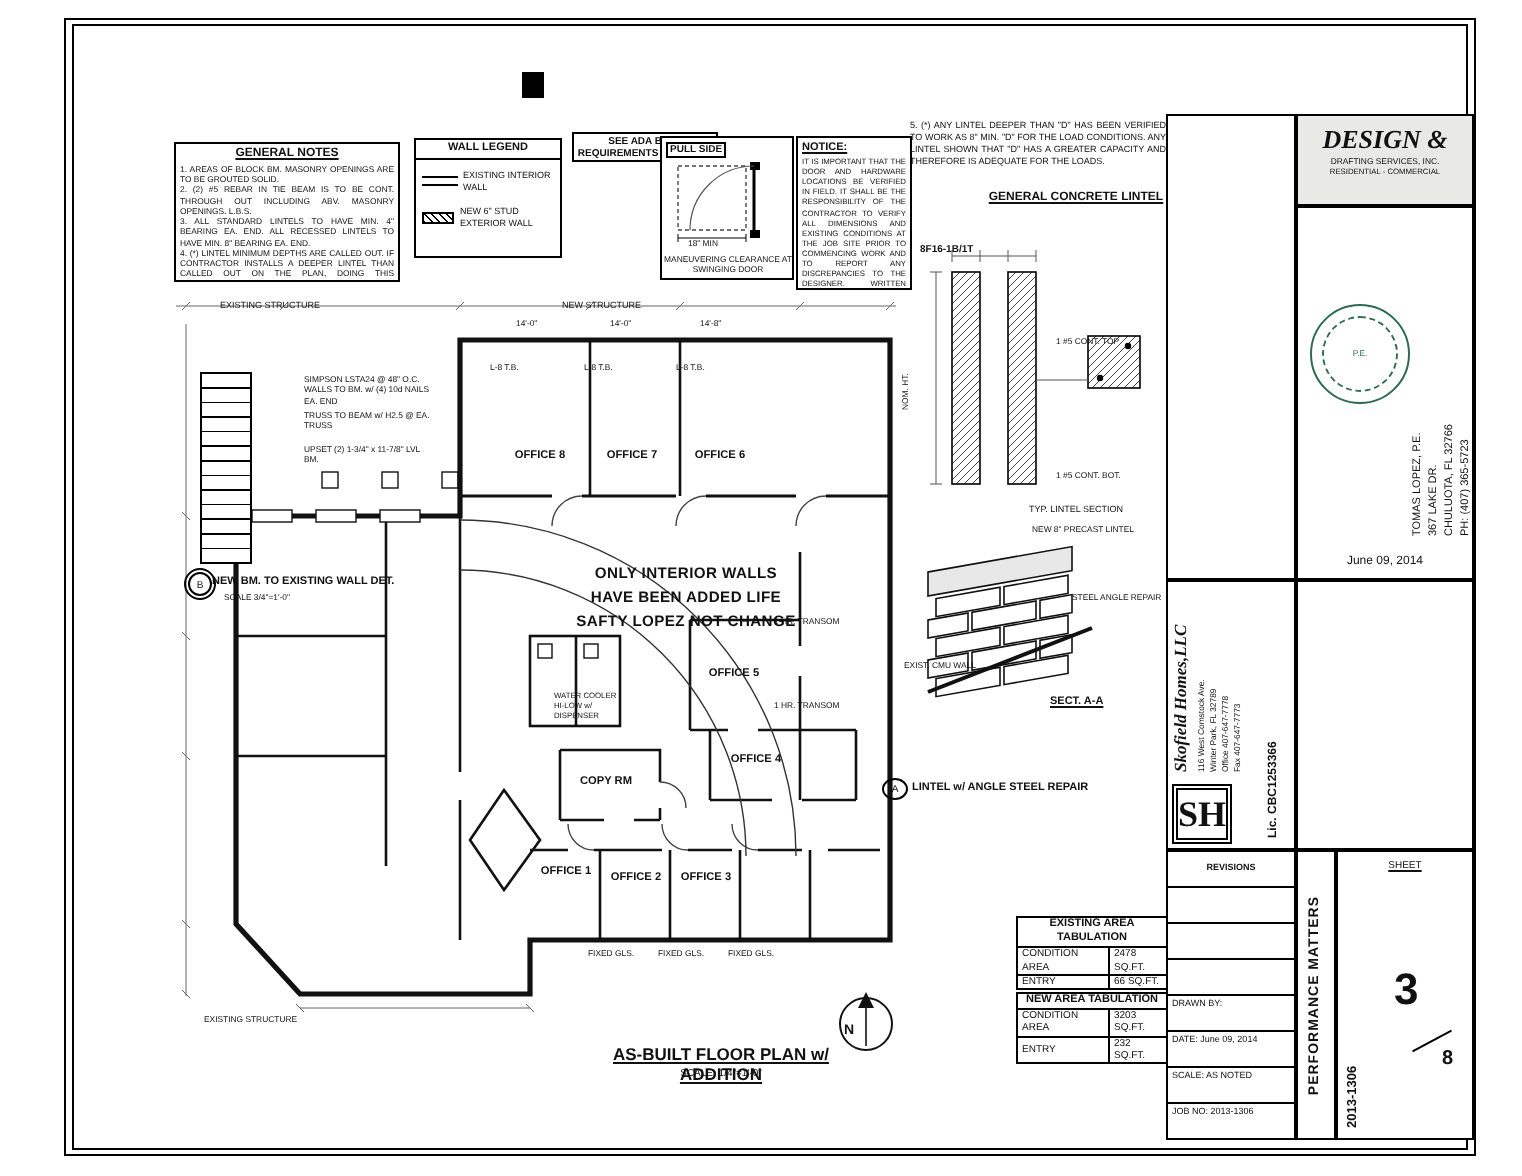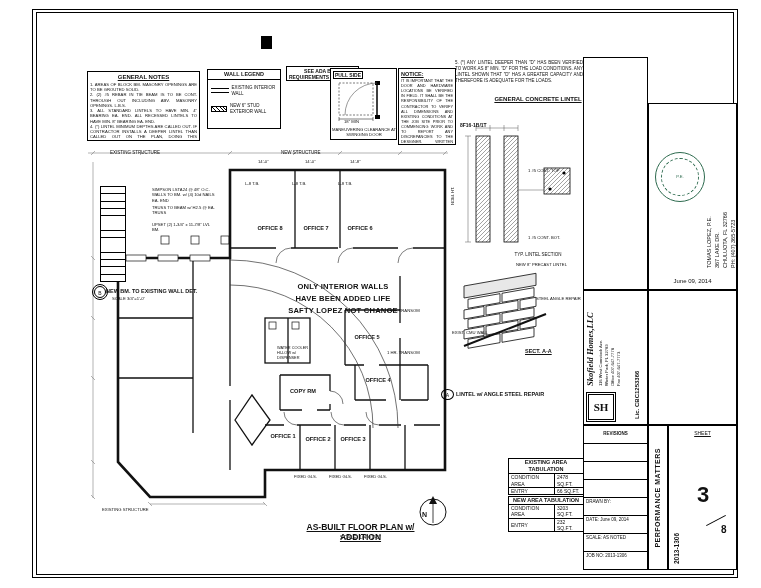--- a/index.html
+++ b/index.html
@@ -269,20 +269,25 @@
       <td>232 SQ.FT.</td>
     </tr>
   </tbody>
     </table>
 
   <div class="abs b c u" style="left:288px;top:522px;width:145px;font-size:8.5px">AS-BUILT FLOOR PLAN w/ ADDITION</div>
   <div class="abs f5 c" style="left:288px;top:534px;width:145px">SCALE: 1/4"=1'-0"</div>
 
   <div class="abs box" style="left:583px;top:57px;width:65px;height:233px"></div>
 
+  <div class="abs box" style="left:648px;top:57px;width:89px;height:46px;background:#e9e9e5">
+    <div class="serifit c" style="font-size:13px;margin-top:4px">DESIGN &amp;</div>
+    <div class="f42 c">DRAFTING SERVICES, INC.</div>
+    <div class="f38 c">RESIDENTIAL - COMMERCIAL</div>
+  </div>
 
   <div class="abs box" style="left:648px;top:103px;width:89px;height:187px">
     <div class="abs seal" style="left:6px;top:48px;width:50px;height:50px">
       <div class="abs sealin f42" style="left:5px;top:5px;width:38px;height:38px">P.E.</div>
     </div>
     <div class="abs" style="left:57px;top:6px;width:30px;height:158px;display:flex;gap:1px">
       <span class="vtx f55 nw">TOMAS LOPEZ, P.E.</span>
       <span class="vtx f55 nw">367 LAKE DR.</span>
       <span class="vtx f55 nw">CHULUOTA, FL 32766</span>
       <span class="vtx f55 nw">PH: (407) 365-5723</span>
@@ -292,21 +297,21 @@
 
   <div class="abs box" style="left:648px;top:290px;width:89px;height:135px"></div>
 
   <div class="abs box" style="left:583px;top:290px;width:65px;height:135px">
     <span class="abs vtx serifit nw" style="left:1px;top:3px;height:92px;font-size:8.5px">Skofield Homes,LLC</span>
     <span class="abs vtx f42 nw" style="left:14px;top:3px;height:92px">116 West Comstock Ave.</span>
     <span class="abs vtx f42 nw" style="left:20px;top:3px;height:92px">Winter Park, FL 32789</span>
     <span class="abs vtx f42 nw" style="left:26px;top:3px;height:92px">Office 407-647-7778</span>
     <span class="abs vtx f42 nw" style="left:32px;top:3px;height:92px">Fax 407-647-7773</span>
     <span class="abs vtx f6 b nw" style="left:50px;top:8px;height:120px">Lic. CBC1253366</span>
-    <div class="abs c b" style="left:2px;bottom:2px;width:30px;height:30px;border:3px double #000;font-size:11px;line-height:24px;font-family:'Liberation Serif',serif">SH</div>
+    <div class="abs c b" style="left:2px;bottom:2px;width:30px;height:30px;border:3px double #000;font-size:18px;line-height:24px;font-family:'Liberation Serif',serif">SH</div>
   </div>
 
   <div class="abs box" style="left:583px;top:425px;width:65px;height:145px">
     <div class="f45 b c" style="height:18px;border-bottom:.5px solid #000;padding-top:5px">REVISIONS</div>
     <div class="f45" style="height:18px;border-bottom:.5px solid #000;padding:1px 2px"></div>
     <div class="f45" style="height:18px;border-bottom:.5px solid #000;padding:1px 2px"></div>
     <div class="f45" style="height:18px;border-bottom:.5px solid #000;padding:1px 2px"></div>
     <div class="f45" style="height:18px;border-bottom:.5px solid #000;padding:1px 2px">DRAWN BY:</div>
     <div class="f45" style="height:18px;border-bottom:.5px solid #000;padding:1px 2px">DATE: June 09, 2014</div>
     <div class="f45" style="height:18px;border-bottom:.5px solid #000;padding:1px 2px">SCALE: AS NOTED</div>

